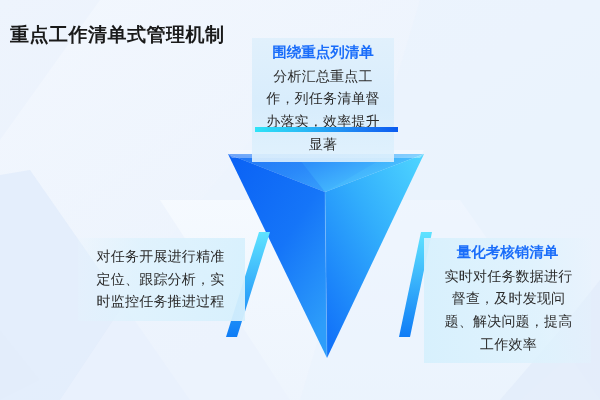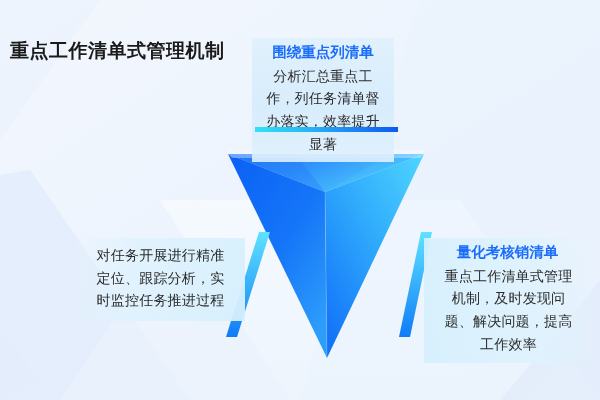--- a/index.html
+++ b/index.html
@@ -27,21 +27,21 @@
     position: absolute;
     inset: 0;
     pointer-events: none;
   }
   .bg-svg { display: block; width: 600px; height: 400px; }
 
   
   #page-title {
     position: absolute;
     left: 10px;
-    top: 38px;
+    top: 22px;
     font-size: 19px;
     font-weight: bold;
     letter-spacing: 0.5px;
     color: #1a1a1a;
     white-space: nowrap;
   }
 
   
   #pyramid {
     position: absolute;
@@ -91,21 +91,21 @@
   }
 
   
   #card-left {
     left: 78px;
     top: 238px;
     width: 167px;
     padding: 5px 4px 8px 4px;
     background: linear-gradient(100deg, rgba(232,245,253,0.2) 0%, rgba(222,242,253,0.85) 35%, rgba(214,240,253,0.95) 100%);
   }
-  #card-left .card-body { padding: 2px 10px 0 8px; font-family: Liberation Mono, monospace; }
+  #card-left .card-body { padding: 2px 10px 0 8px; }
 
   
   #card-right {
     left: 424px;
     top: 238px;
     width: 167px;
     padding: 5px 4px 8px 4px;
     background: linear-gradient(260deg, rgba(232,245,253,0.2) 0%, rgba(222,242,253,0.85) 35%, rgba(214,240,253,0.95) 100%);
   }
   #card-right .card-body { padding: 2px 8px 0 10px; }
@@ -216,16 +216,16 @@
     <div class="card-body">分析汇总重点工作，列任务清单督办落实，效率提升显著</div>
   </div>
   <div id="card-top-bar"></div>
 
   <div class="card" id="card-left">
     <div class="card-body">对任务开展进行精准定位、跟踪分析，实时监控任务推进过程</div>
   </div>
 
   <div class="card" id="card-right">
     <div class="card-head">量化考核销清单</div>
-    <div class="card-body">重点工作清单式管理机制，及时发现问题、解决问题，提高工作效率</div>
+    <div class="card-body">实时对任务数据进行督查，及时发现问题、解决问题，提高工作效率</div>
   </div>
 
 </div>
 
 </body></html>

